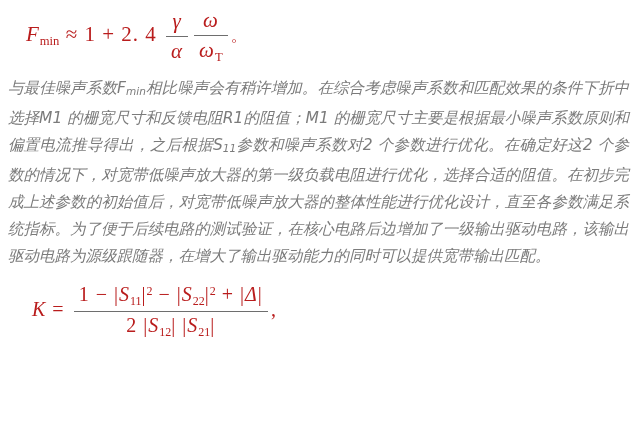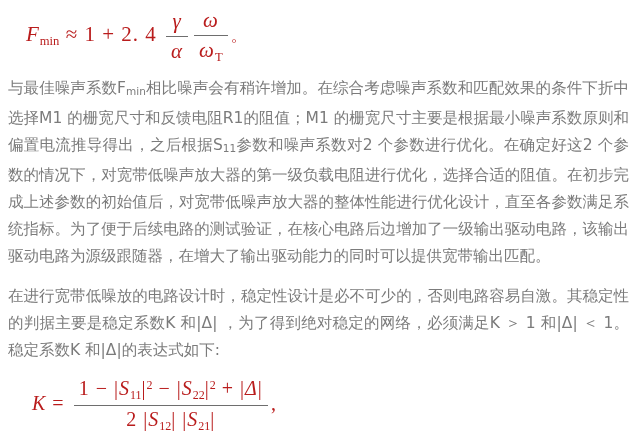--- a/index.html
+++ b/index.html
@@ -55,33 +55,33 @@
   .seg-sup { font-size: 0.60em; vertical-align: 0.50em; letter-spacing: 0; }
   .fend { font-size: 0.8em; }
   
   .para {
     font-family: "DejaVu Sans", "Liberation Sans", sans-serif;
     font-size: 15.5px;
     line-height: 27px;
     color: #7b7b7b;
     text-align: justify;
     margin: 0 0 13px 0;
+    font-style: italic;
   }
   .para .seg-sub { font-size: 0.68em; vertical-align: -0.22em; }
 </style>
 </head>
 <body>
 
 <div class="doc">
 
   <div class="formula formula-fmin">
     <span><span class="seg-var">F</span><span class="seg-sub">min</span><span> ≈ 1 + 2. 4 </span></span><span class="frac"><span class="num"><span class="seg-var">γ</span></span><span class="den"><span class="seg-var">α</span></span></span><span class="frac"><span class="num"><span class="seg-var">ω</span></span><span class="den"><span class="seg-var">ω</span><span class="seg-sub">T</span></span></span><span class="fend">。</span>
   </div>
 
   <p class="para"><span>与最佳噪声系数</span><span>F</span><span class="seg-sub">min</span><span>相比噪声会有稍许增加。在综合考虑噪声系数和匹配效果的条件下折中选择M1 的栅宽尺寸和反馈电阻R1的阻值；M1 的栅宽尺寸主要是根据最小噪声系数原则和偏置电流推导得出，之后根据S</span><span class="seg-sub">11</span><span>参数和噪声系数对2 个参数进行优化。在确定好这2 个参数的情况下，对宽带低噪声放大器的第一级负载电阻进行优化，选择合适的阻值。在初步完成上述参数的初始值后，对宽带低噪声放大器的整体性能进行优化设计，直至各参数满足系统指标。为了便于后续电路的测试验证，在核心电路后边增加了一级输出驱动电路，该输出驱动电路为源级跟随器，在增大了输出驱动能力的同时可以提供宽带输出匹配。</span></p>
 
-  <p class="para"><span>在进行宽带低噪放的电路设计时，稳定性设计是必不可少的，否则电路容易自激。其稳定性的判据主要是稳定系数K 和|Δ| ，为了得到绝对稳定的网络，必须满足K ＞ 1 和|Δ| ＜ 1。稳定系数K 和|Δ|的表达式如下:</span></p>
 
   <div class="formula formula-k">
     <span><span class="seg-var">K</span><span> = </span></span><span class="frac"><span class="num"><span>1 − |</span><span class="seg-var">S</span><span class="seg-sub">11</span><span>|</span><span class="seg-sup">2</span><span> − |</span><span class="seg-var">S</span><span class="seg-sub">22</span><span>|</span><span class="seg-sup">2</span><span> + |</span><span class="seg-var">Δ</span><span>|</span></span><span class="den"><span>2 |</span><span class="seg-var">S</span><span class="seg-sub">12</span><span>| |</span><span class="seg-var">S</span><span class="seg-sub">21</span><span>|</span></span></span><span>,</span>
   </div>
 
 </div>
 
 </body></html>

